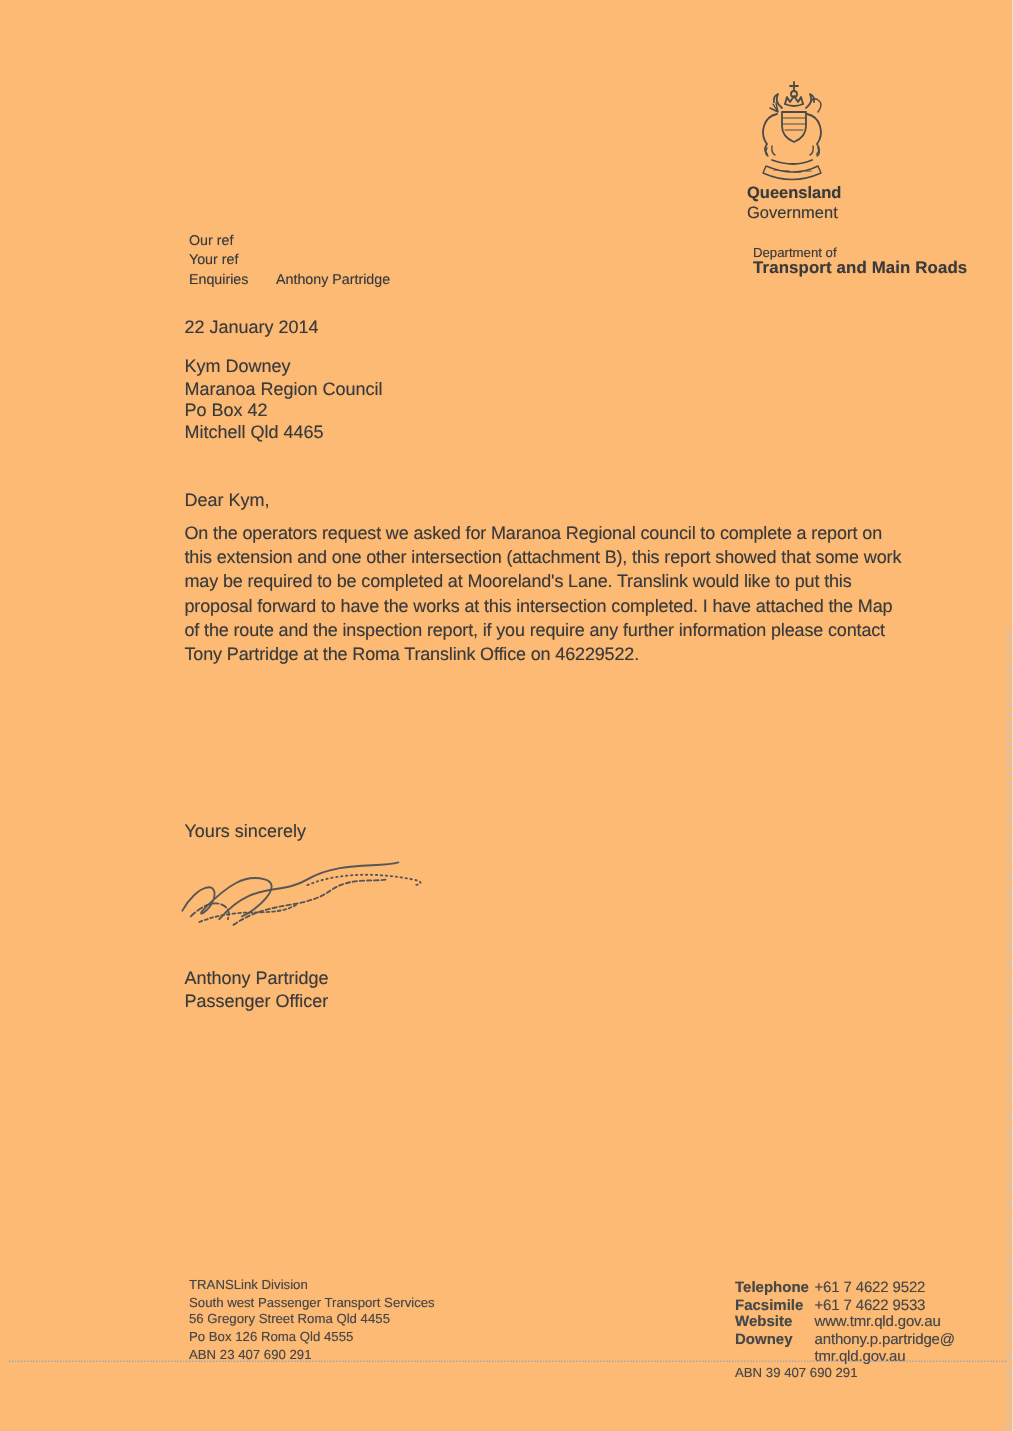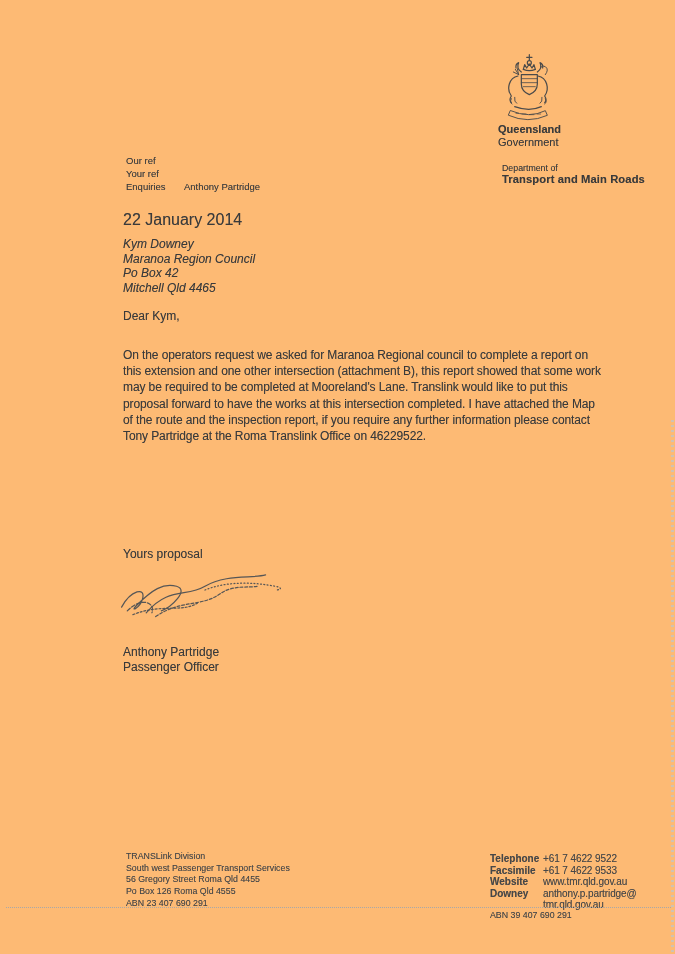--- a/index.html
+++ b/index.html
@@ -21,23 +21,23 @@
   .agency-line1 { font-weight: bold; }
   .dept { left: 502px; top: 163px; }
   .dept-line1 { font-size: 8.8px; line-height: 10px; }
   .dept-line2 { font-size: 11.2px; font-weight: bold; line-height: 12px; letter-spacing: 0.1px; }
 
   
   .refs { left: 126px; top: 154px; font-size: 9.5px; line-height: 13px; }
   .ref-label { display: inline-block; width: 58px; }
 
   
-  .date { left: 123px; top: 211px; font-size: 16px; }
-  .recipient { left: 123px; top: 237px; font-size: 12px; line-height: 14.6px; white-space: pre; font-style: italic; }
-  .salutation { left: 123px; top: 309px; font-size: 12px; }
+  .date { left: 123px; top: 211px; font-size: 12px; }
+  .recipient { left: 123px; top: 237px; font-size: 12px; line-height: 14.6px; white-space: pre; }
+  .salutation { left: 123px; top: 326px; font-size: 12px; }
   .body-text { left: 123px; top: 347px; width: 540px; }
   .body-text p { margin: 0; font-size: 12px; line-height: 16.2px; letter-spacing: -0.1px; white-space: pre; }
   .valediction { left: 123px; top: 547px; font-size: 12px; }
   .signature { left: 114px; top: 556px; }
   .signer { left: 123px; top: 645px; font-size: 12px; line-height: 14.6px; }
 
   
   .footer-left { left: 126px; top: 851px; font-size: 8.8px; line-height: 11.7px; white-space: pre; color: #474747; }
   .footer-right { left: 490px; top: 853px; font-size: 10px; line-height: 11.5px; color: #474747; }
   .c-label { display: inline-block; width: 53px; font-weight: bold; }
@@ -112,21 +112,21 @@
 
   <div class="abs body-text">
     <p>On the operators request we asked for Maranoa Regional council to complete a report on
 this extension and one other intersection (attachment B), this report showed that some work
 may be required to be completed at Mooreland's Lane. Translink would like to put this
 proposal forward to have the works at this intersection completed. I have attached the Map
 of the route and the inspection report, if you require any further information please contact
 Tony Partridge at the Roma Translink Office on 46229522.</p>
   </div>
 
-  <div class="abs valediction">Yours proposal</div>
+  <div class="abs valediction">Yours sincerely</div>
 
   <div class="abs signature">
     <svg width="180" height="70" viewBox="0 0 190 70" fill="none" stroke="#565656" stroke-width="1.3" stroke-linecap="round">
       <path d="M8 52 C 18 34, 34 30, 30 44 C 27 53, 16 58, 24 50 C 40 34, 52 26, 66 30 C 80 34, 60 52, 50 56"></path>
       <path d="M34 58 C 58 30, 76 42, 96 30 C 118 17, 146 22, 160 18"></path>
       <path d="M44 62 C 70 44, 92 52, 112 38 C 126 28, 142 32, 152 30" stroke-dasharray="3 2"></path>
       <path d="M96 34 C 120 24, 150 26, 170 30 C 176 31, 178 33, 172 34" stroke-dasharray="1 2.5"></path>
       <path d="M20 60 C 50 48, 70 58, 88 48" stroke-dasharray="2 2"></path>
       <path d="M14 56 C 30 40, 44 48, 40 58" stroke-dasharray="4 2"></path>
     </svg>

